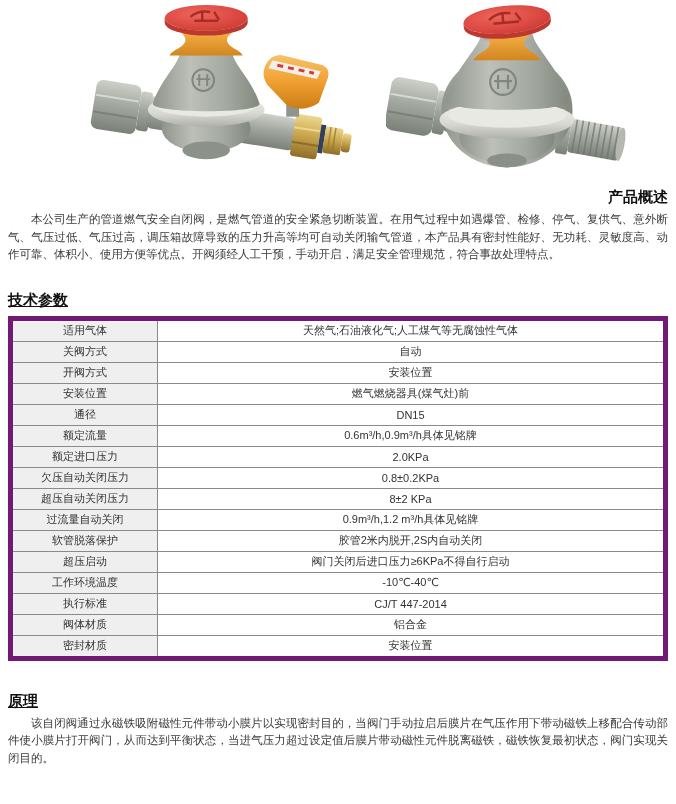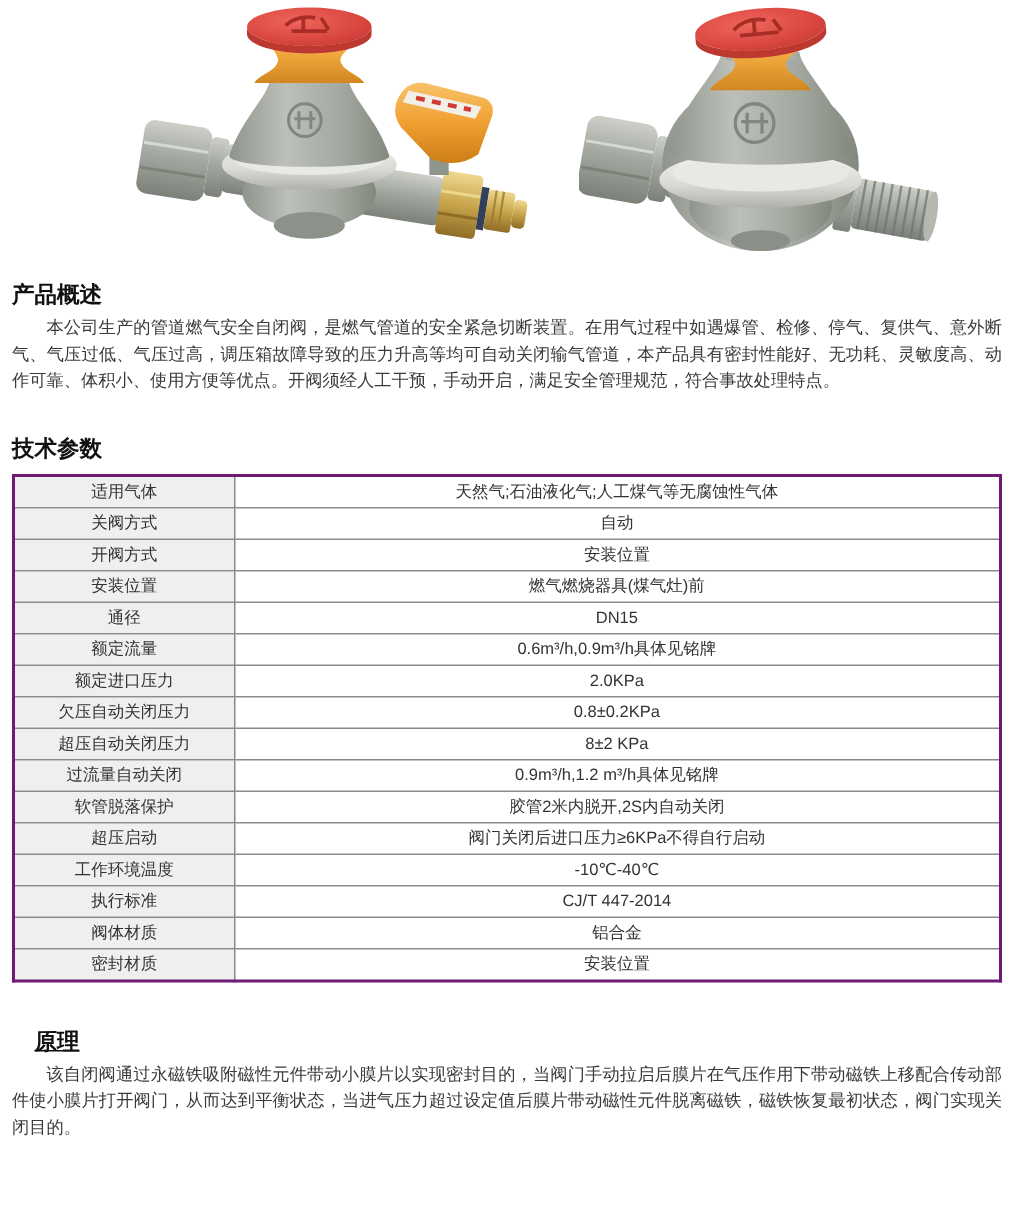--- a/index.html
+++ b/index.html
@@ -13,30 +13,30 @@
     display:flex;align-items:flex-start;
     padding-top:4px;height:174px;
   }
   .valve-fig{display:block;}
   .valve-left{margin-left:82px;}
   .valve-right{margin-left:30px;margin-top:0px;}
   h2.sec-title{
     font-size:15px;font-weight:bold;color:#111;
     margin:0;line-height:18px;
   }
-  #overview-title{margin:10px 0 5px;}
-  #specs-title{margin:27px 0 7px;}
-  #principle-title{margin:31px 15px 5px;text-decoration:underline;}
+  #overview-title{margin:10px 0 5px;text-align:right;}
+  #specs-title{margin:27px 0 7px;text-decoration:underline;}
+  #principle-title{margin:31px 0 5px;text-decoration:underline;}
   p.body-text{
     margin:0;font-size:11.5px;line-height:17.5px;color:#3a3a3a;
     text-indent:2em;text-align:justify;
   }
   table.specs{
     border-collapse:collapse;width:660px;table-layout:fixed;
-    border:2px solid #701a75;
+    border:5px solid #701a75;
   }
   table.specs td{
     border:1px solid #8a8a8a;height:20px;padding:0 4px;
     font-size:11px;color:#333;text-align:center;vertical-align:middle;
     overflow:hidden;white-space:nowrap;
   }
   table.specs td.cell-label{background:#efefef;}
   col.c-label{width:147px;}
 </style>
 </head>

